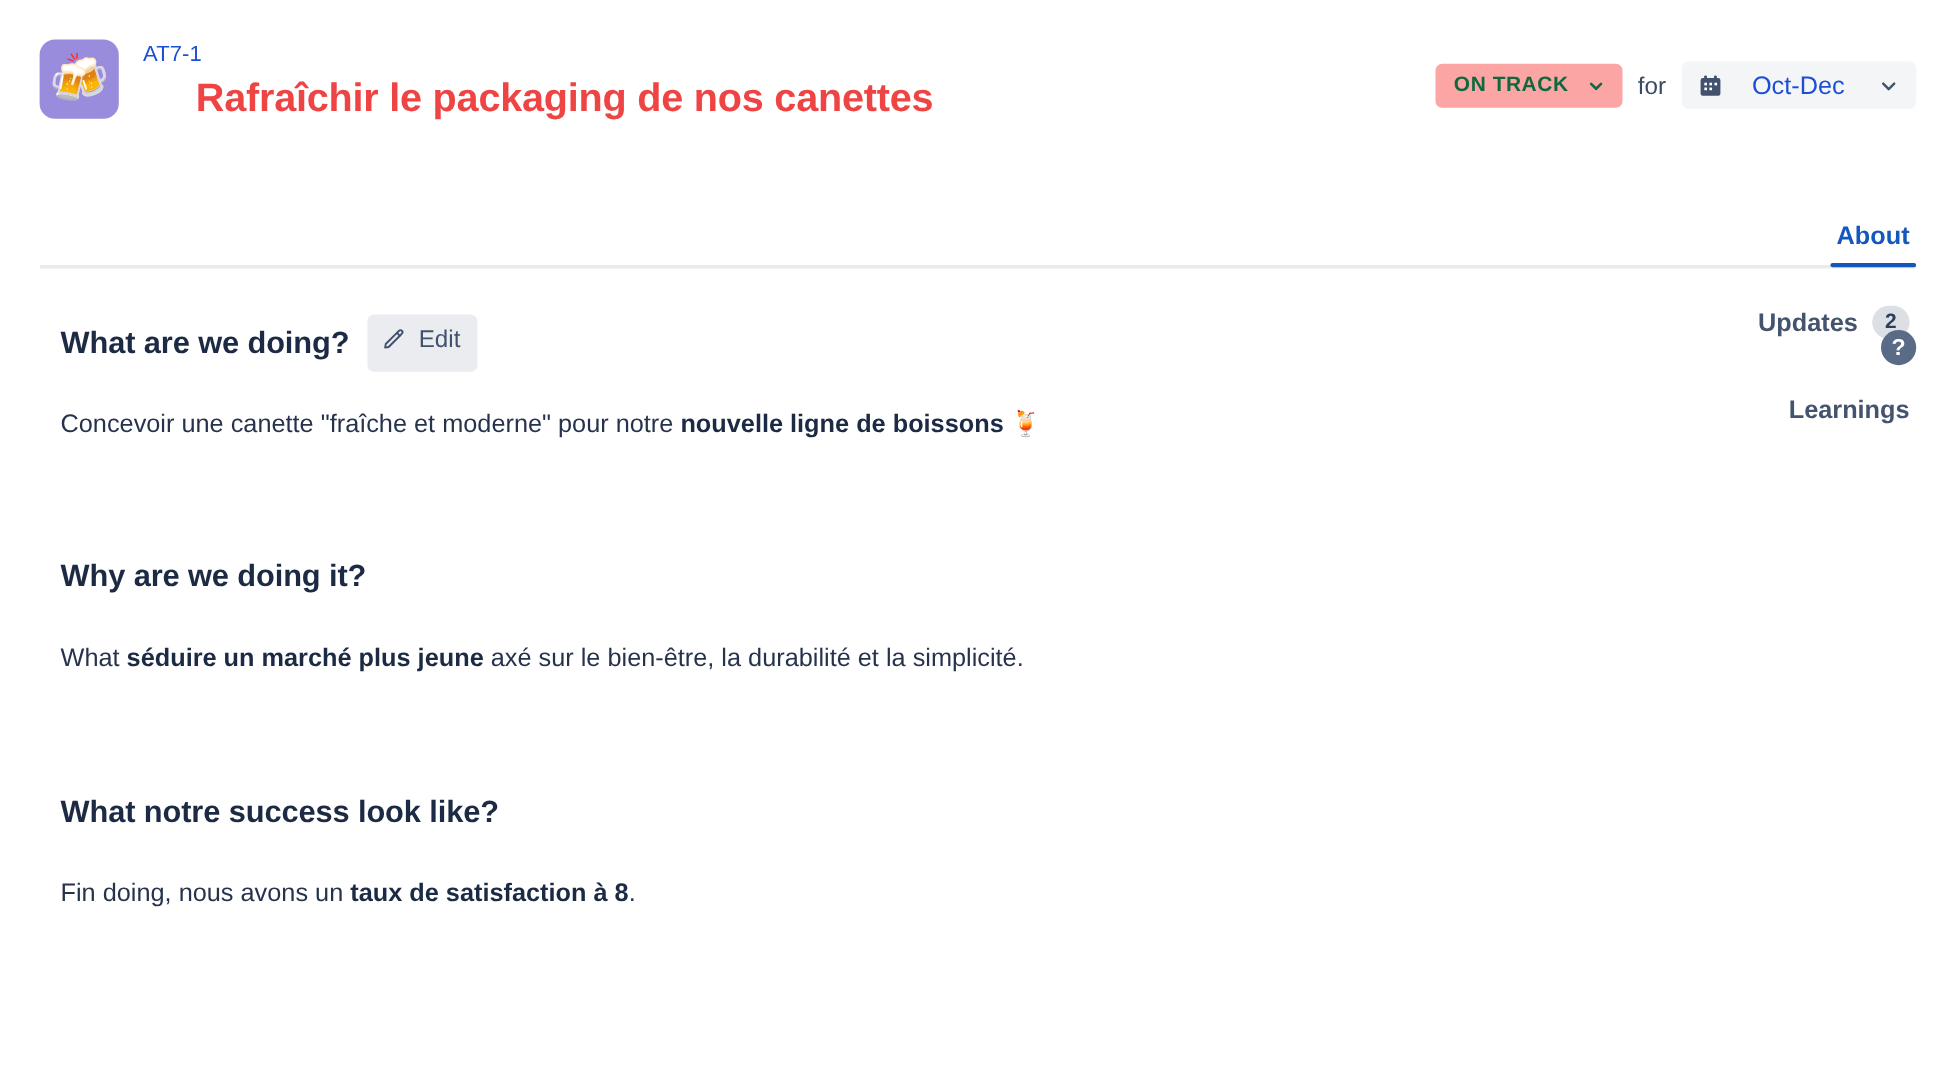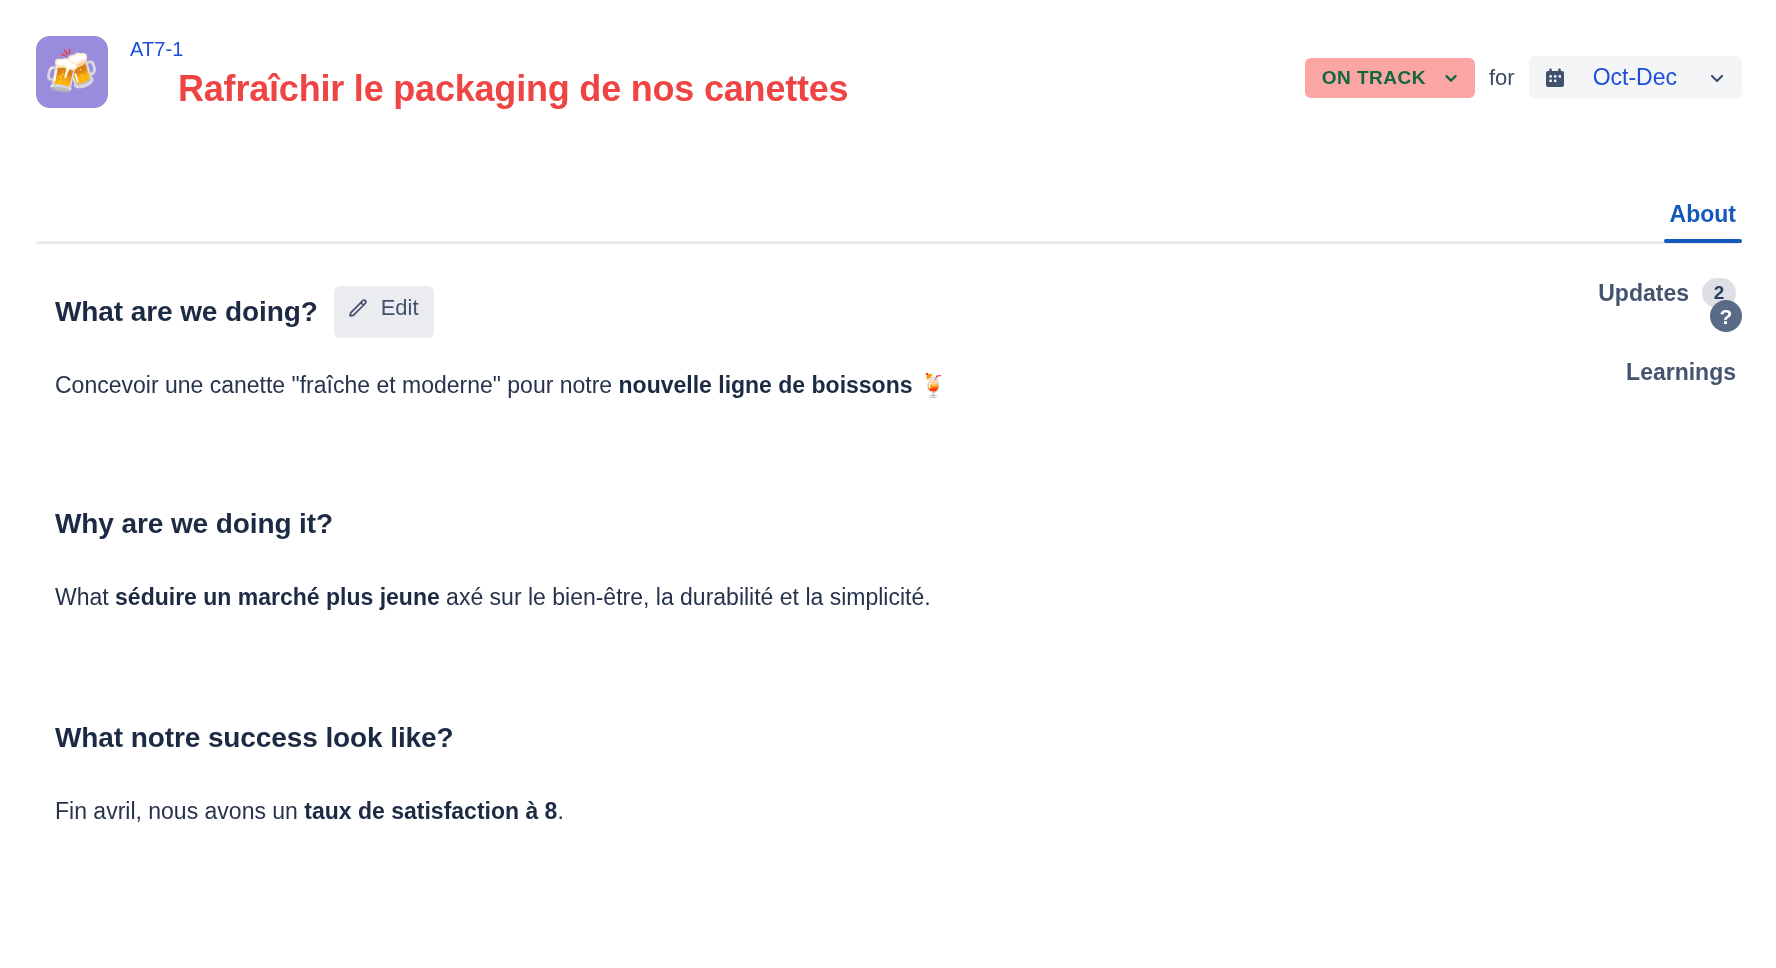--- a/index.html
+++ b/index.html
@@ -344,18 +344,18 @@
       </div>
     </div>
 
     <div class="gap-md"></div>
 
     <div class="section">
       <div class="section-head">
         <div class="section-title">What notre success look like?</div>
       </div>
       <div class="body-text">
-        <span>Fin avril, nous avons un </span><b>taux de satisfaction à 8</b><span>.</span>
+        <span>Fin doing, nous avons un </span><b>taux de satisfaction à 8</b><span>.</span>
       </div>
     </div>
 
   </div>
 </div>
 
 </body></html>

